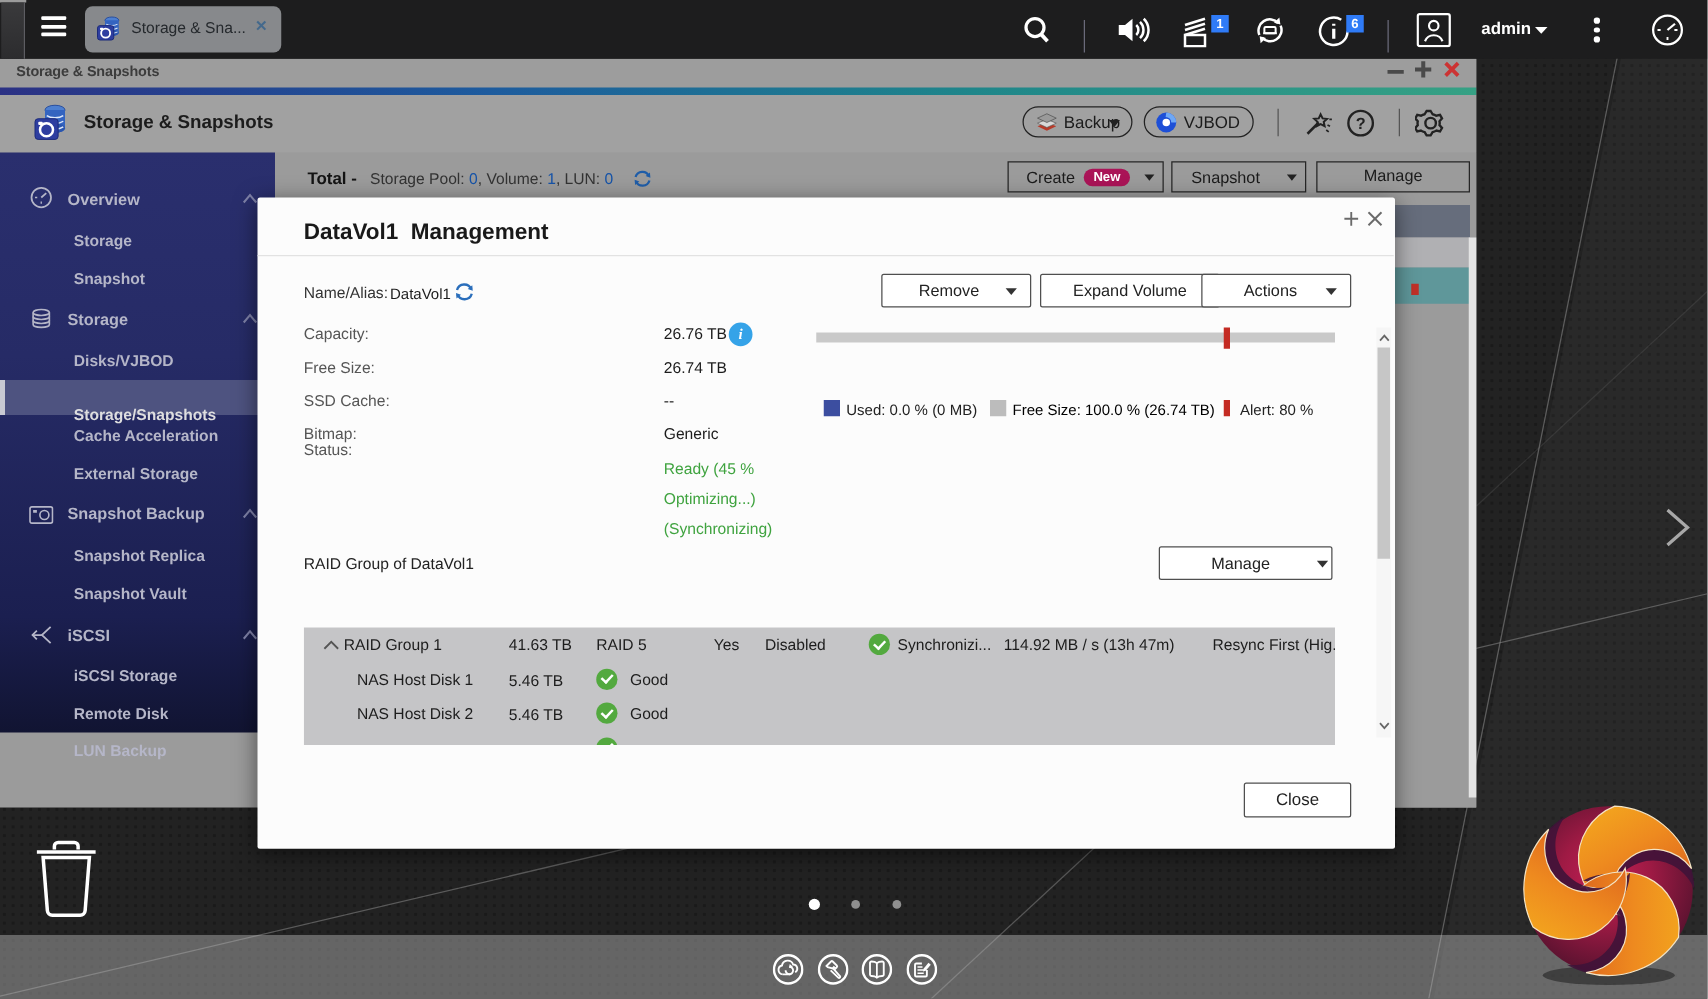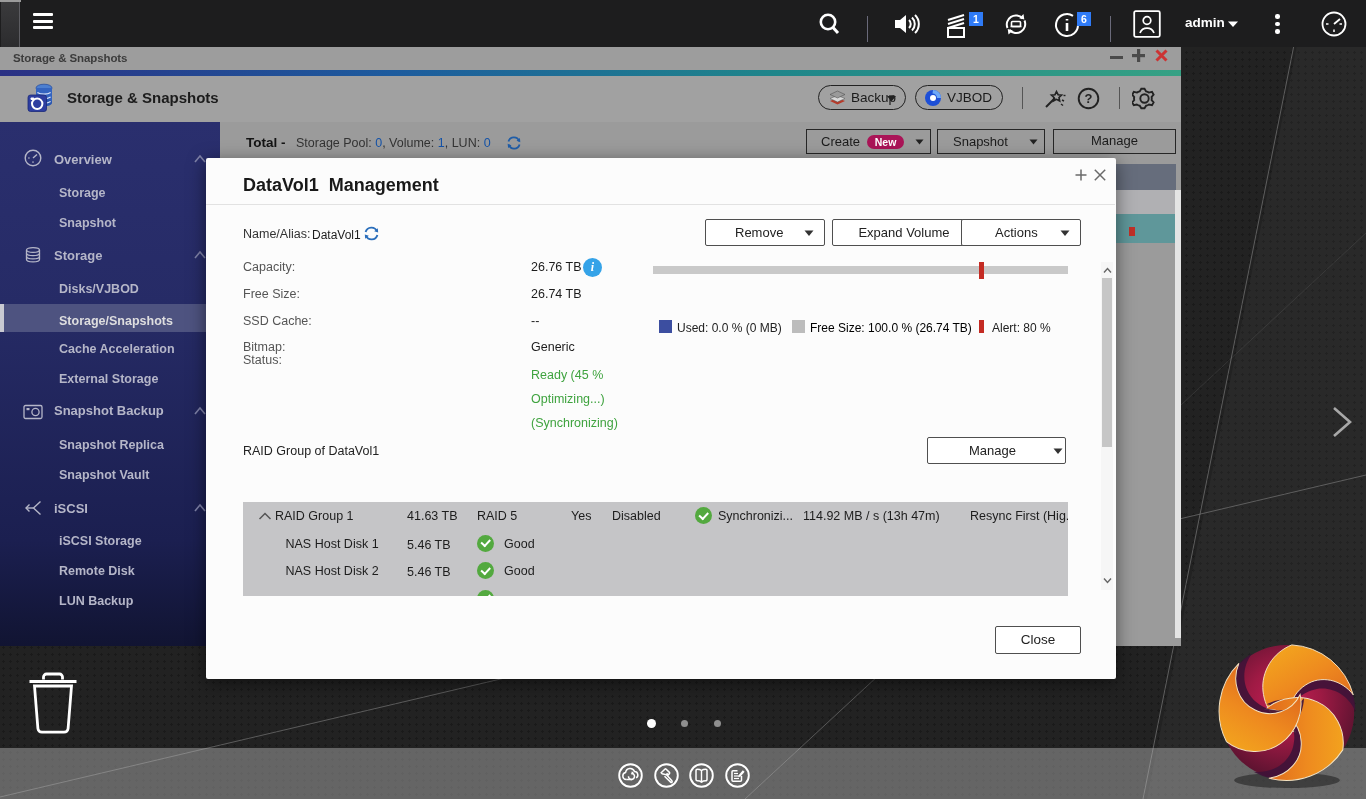--- a/index.html
+++ b/index.html
@@ -22,21 +22,21 @@
 #tab .tabx { position:absolute; left:136px; top:9px; font-size:12px; font-weight:bold; color:#44698c; }
 
 
 #win { position:absolute; left:0; top:47px; width:1181px; height:599px; background:#9b9b9b; }
 #titlebar { position:absolute; left:0; top:0; width:1181px; height:23px; background:#9d9d9d; }
 #titlebar .t { position:absolute; left:13px; top:4.5px; font-size:11.5px; font-weight:bold; color:#3c3c3c; letter-spacing:-0.1px; }
 #gradbar { position:absolute; left:0; top:23px; width:1181px; height:5.5px;
   background:linear-gradient(90deg,#2b3184 0%,#1d5b9e 33%,#1f868a 66%,#36a184 100%); }
 #appheader { position:absolute; left:0; top:28.5px; width:1181px; height:46.5px; background:#a1a1a1; }
 #appheader .title { position:absolute; left:67px; top:13px; font-size:15px; font-weight:bold; color:#1c1c1c; }
-#sidebar { position:absolute; left:0; top:75px; width:220px; height:524px;
+#sidebar { position:absolute; left:0; top:75px; width:220px; height:464px;
   background:linear-gradient(180deg,#2a2f6e 0%,#262b66 35%,#1b1f50 80%,#111432 100%); }
 #content { position:absolute; left:220px; top:75px; width:961px; height:524px; background:#9b9b9b; }
 
 
 .hdrstrip { position:absolute; left:0; top:42px; width:956px; height:26px; background:#666d7c; }
 .rowstrip { position:absolute; left:0; top:68px; width:956px; height:23.5px; background:#b0b0b3; }
 .tealstrip { position:absolute; left:0; top:91.5px; width:956px; height:29px; background:#5f979a; }
 .scrollstrip { position:absolute; left:955px; top:68px; width:6px; height:448px; background:#e4e4e4; }
 
 
@@ -248,21 +248,21 @@
       <div class="snav sub" style="top:94px;">Snapshot</div>
       <svg class="abs" style="left:24px;top:124px;" width="18" height="18" viewBox="0 0 18 18">
         <g fill="none" stroke="#b5b6c8" stroke-width="1.3">
         <ellipse cx="9" cy="4" rx="6.5" ry="2.4"></ellipse>
         <path d="M2.5 4 v9.5 a6.5 2.4 0 0 0 13 0 v-9.5"></path>
         <path d="M2.5 7.2 a6.5 2.4 0 0 0 13 0 M2.5 10.4 a6.5 2.4 0 0 0 13 0"></path>
         </g>
       </svg>
       <div class="snav sec" style="top:125.5px;">Storage</div>
       <div class="snav sub" style="top:159.5px;">Disks/VJBOD</div>
-      <div class="snav subsel" style="top:192px;">Storage/Snapshots</div>
+      <div class="snav subsel" style="top:203px;">Storage/Snapshots</div>
       <div class="snav sub" style="top:220px;">Cache Acceleration</div>
       <div class="snav sub" style="top:249.5px;">External Storage</div>
       <svg class="abs" style="left:23px;top:279.5px;" width="20" height="18" viewBox="0 0 20 18">
         <g fill="none" stroke="#b5b6c8" stroke-width="1.3">
         <rect x="1" y="3.5" width="18" height="13" rx="1.5"></rect>
         <circle cx="12.5" cy="10" r="3.6"></circle>
         <rect x="3.5" y="6" width="3" height="2.2" fill="#b5b6c8" stroke="none"></rect>
         </g>
       </svg>
       <div class="snav sec" style="top:281px;">Snapshot Backup</div>
@@ -325,20 +325,33 @@
     </div>
   </div>
 
   <div id="topbar">
     <div class="abs" style="left:0;top:0;width:21px;height:1.5px;background:#9b9b9b;"></div>
     <div class="abs" style="left:1px;top:1.5px;width:19px;height:45px;background:linear-gradient(180deg,#3a3a3c,#2c2c2e);border-right:1.5px solid #5d5d62;"></div>
 
     <div class="abs" style="left:33px;top:13px;width:20px;height:3.2px;background:#fff;border-radius:1px;"></div>
     <div class="abs" style="left:33px;top:19.5px;width:20px;height:3.2px;background:#fff;border-radius:1px;"></div>
     <div class="abs" style="left:33px;top:26px;width:20px;height:3.2px;background:#fff;border-radius:1px;"></div>
+    <div id="tab">
+      <svg class="abs" style="left:9px;top:7px;" width="22" height="23" viewBox="0 0 22 23">
+        <ellipse cx="12.5" cy="4.2" rx="5.5" ry="2.6" fill="#4d7fd0" stroke="#2a4f9e" stroke-width="0.8"></ellipse>
+        <path d="M7 4.2 v10 a5.5 2.6 0 0 0 11 0 v-10" fill="#3464c0"></path>
+        <ellipse cx="12.5" cy="14.2" rx="5.5" ry="2.6" fill="#2a55ae"></ellipse>
+        <path d="M8 7.3 a5.5 2.6 0 0 0 9 0 M8 10.4 a5.5 2.6 0 0 0 9 0 M8 13.5 a5.5 2.6 0 0 0 9 0" fill="none" stroke="#dfe8fa" stroke-width="0.9"></path>
+        <rect x="1" y="8.5" width="13" height="11.5" rx="2" fill="#2e3ea0" stroke="#1b2a7a" stroke-width="0.8"></rect>
+        <circle cx="7.5" cy="14.5" r="3.6" fill="none" stroke="#fff" stroke-width="1.5"></circle>
+        <rect x="3" y="10.2" width="2.6" height="1.8" rx="0.6" fill="#fff"></rect>
+      </svg>
+      <span class="tabtxt">Storage &amp; Sna...</span>
+      <span class="tabx">✕</span>
+    </div>
 
     <svg class="abs" style="left:815px;top:10px;" width="28" height="28" viewBox="0 0 28 28">
       <circle cx="13" cy="12" r="7.2" fill="none" stroke="#fff" stroke-width="2.6"></circle>
       <line x1="18" y1="17.5" x2="23" y2="23" stroke="#fff" stroke-width="3"></line>
     </svg>
     <div class="abs" style="left:867px;top:16px;width:1px;height:26px;background:#6a6a7a;"></div>
 
     <svg class="abs" style="left:893px;top:11px;" width="28" height="26" viewBox="0 0 28 26">
       <polygon points="2,9 7,9 13,4 13,22 7,17 2,17" fill="#fff"></polygon>
       <path d="M16 9 a5.5 5.5 0 0 1 0 8" fill="none" stroke="#fff" stroke-width="2"></path>

